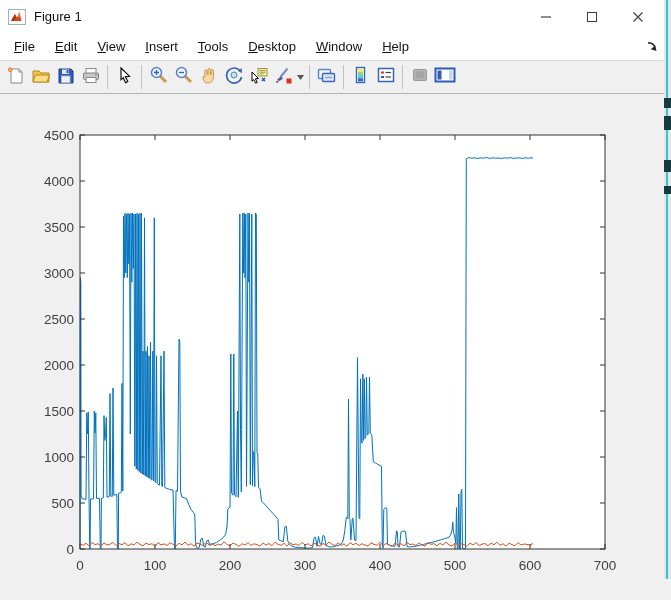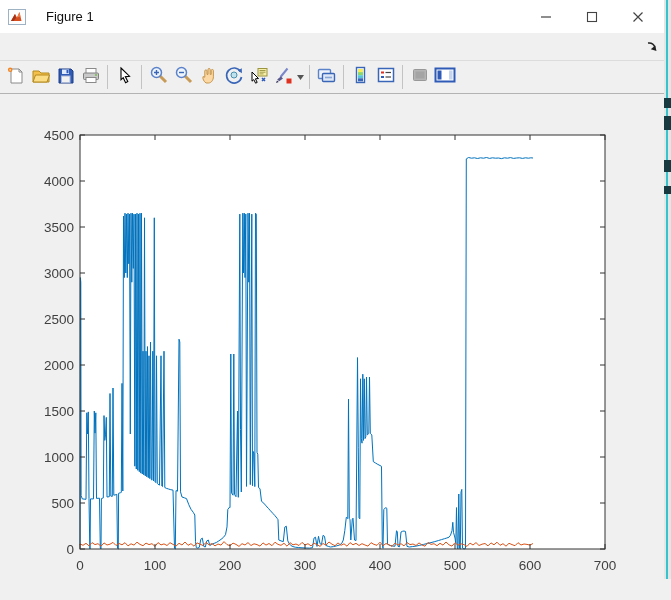--- a/index.html
+++ b/index.html
@@ -7,21 +7,21 @@
     position:relative;width:671px;height:600px;overflow:hidden;
     background:#f0f0f0;font-family:"Liberation Sans",sans-serif;
     -webkit-font-smoothing:antialiased;
   }
   
   .titlebar{
     position:absolute;top:0;left:0;width:671px;height:33px;
     background:#ffffff;display:flex;align-items:center;
   }
   .app-icon{width:18px;height:16px;margin-left:8px;flex:0 0 auto;}
-  .title-text{margin-left:20px;font-size:13px;color:#111;}
+  .title-text{margin-left:8px;font-size:13px;color:#111;}
   .win-controls{position:absolute;right:10px;top:0;height:33px;display:flex;}
   .win-btn{width:46px;height:33px;display:flex;align-items:center;justify-content:center;cursor:default;}
   
   .menubar{
     position:absolute;top:33px;left:0;width:671px;height:27px;
     background:#ffffff;display:flex;align-items:center;padding-left:4px;box-sizing:border-box;
     font-size:13px;color:#111;
   }
   .menu-item{padding:4px 10px;cursor:default;}
   .menu-item u{text-decoration:underline;}
@@ -70,20 +70,30 @@
           </svg>
       </div>
       <div class="win-btn">
         <svg width="12" height="12" viewBox="0 0 12 12">
             <path d="M1.5 1.5 L10.5 10.5 M10.5 1.5 L1.5 10.5" stroke="#444" stroke-width="1.2"></path>
           </svg>
       </div>
     </div>
   </div>
 
+  <div class="menubar" id="menubar">
+      <div class="menu-item"><u>F</u>ile</div>
+      <div class="menu-item"><u>E</u>dit</div>
+      <div class="menu-item"><u>V</u>iew</div>
+      <div class="menu-item"><u>I</u>nsert</div>
+      <div class="menu-item"><u>T</u>ools</div>
+      <div class="menu-item"><u>D</u>esktop</div>
+      <div class="menu-item"><u>W</u>indow</div>
+      <div class="menu-item"><u>H</u>elp</div>
+    </div>
   <div class="dock-btn">
     <svg width="14" height="14" viewBox="0 0 14 14">
       <path d="M3 4 C7 3.5 9 5.5 10 8.5" fill="none" stroke="#222" stroke-width="1.4"></path>
       <polygon points="11.5,12 5.8,10.2 10.2,6.6" fill="#222"></polygon>
     </svg>
   </div>
 
   <div class="toolbar" id="toolbar">
       <div class="tool-btn">
         <span><svg width="19" height="19" viewBox="0 0 19 19">

